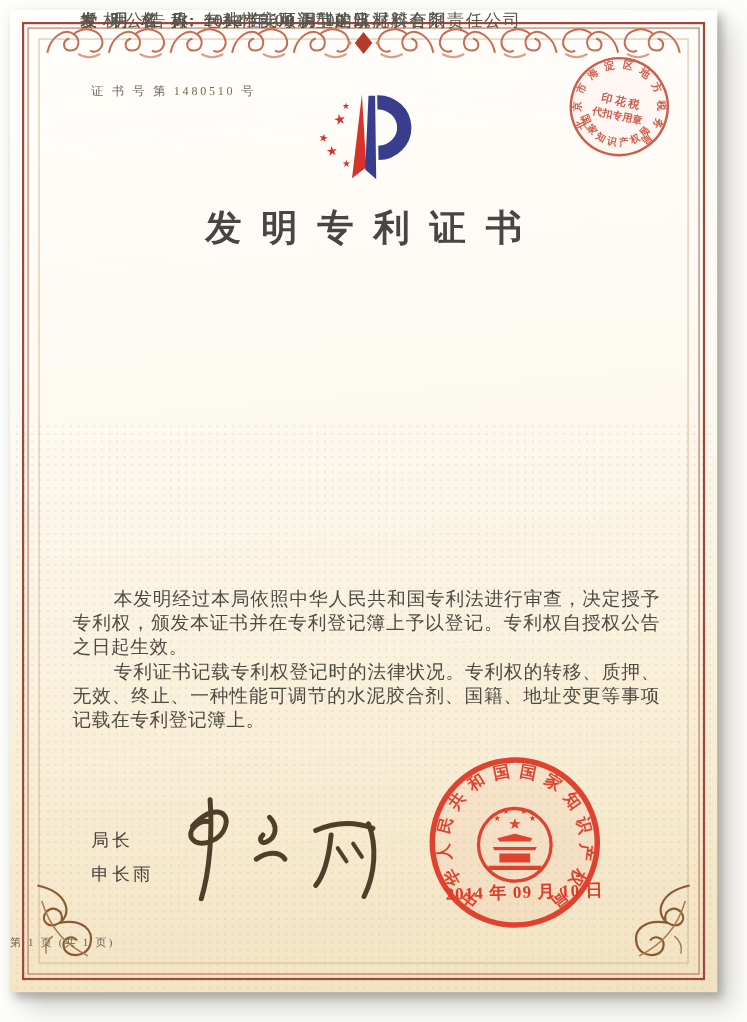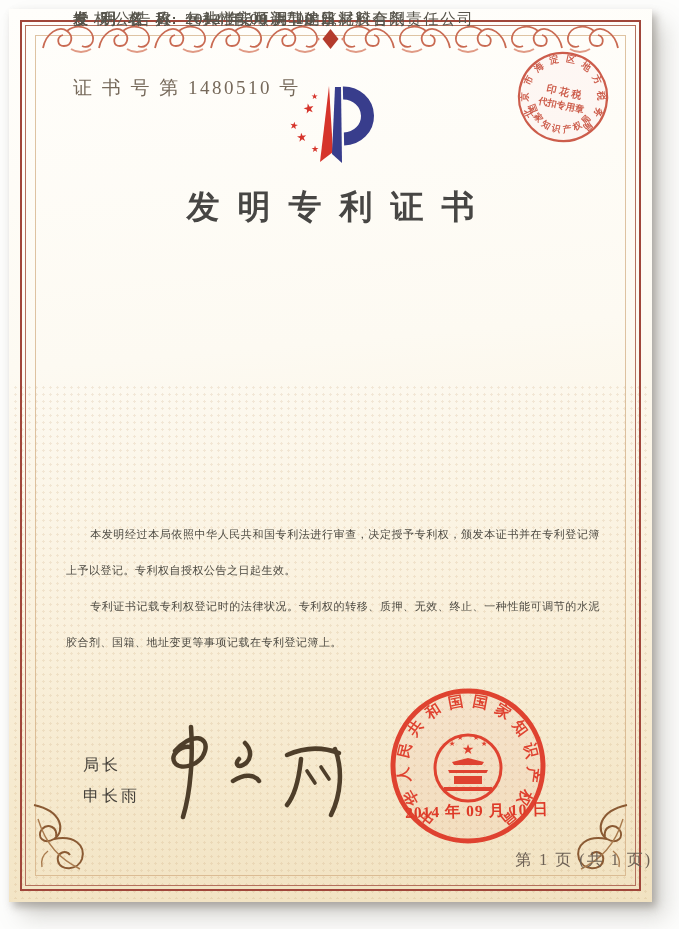--- a/index.html
+++ b/index.html
@@ -18,50 +18,50 @@
     background-image:radial-gradient(rgba(188,148,98,.17) 1px,rgba(0,0,0,0) 1.3px);
     background-size:7px 7px;pointer-events:none;
   }
   .b1{position:absolute;inset:11px;border:2px solid #a0463a;}
   .b2{position:absolute;inset:16px;border:1px solid #b4705c;}
   .b3{position:absolute;inset:26px;border:1px solid #d0a97e;opacity:.7;}
   .top-band{position:absolute;left:26px;top:12px;width:591px;height:38px;}
   .corner-flourish{position:absolute;width:80px;height:80px;}
   .cf-left{left:19px;top:790px;}
   .cf-right{left:544px;top:790px;}
-  .cert-no{position:absolute;left:64px;top:66px;font-size:19px;letter-spacing:2.5px;color:#76695a;}
+  .cert-no{position:absolute;left:74px;top:66px;font-size:11px;letter-spacing:2.5px;color:#76695a;}
   .tax-stamp{position:absolute;left:502px;top:36px;width:104px;height:104px;transform:rotate(12deg);opacity:.93;}
   .logo{position:absolute;left:275px;top:75px;width:94px;height:82px;}
   .title{
     position:absolute;left:0;right:0;top:176px;text-align:center;
     font-size:33px;font-weight:700;letter-spacing:18px;text-indent:18px;color:#474644;
   }
   .field-row{position:absolute;left:64px;font-size:15.5px;color:#56544b;white-space:nowrap;}
   .field-row:nth-of-type(1){top:254px;}
   .field-row:nth-of-type(2){top:308px;}
   .field-row:nth-of-type(3){top:354px;}
   .field-row:nth-of-type(4){top:400px;}
   .field-row:nth-of-type(5){top:446px;}
   .field-row:nth-of-type(6){top:494px;}
   .f-label{display:inline-block;width:98px;text-align:justify;text-align-last:justify;}
   .f-colon{margin-left:1px;}
   .f-value{margin-left:9px;letter-spacing:1.5px;}
   .statements{
-    position:absolute;left:57px;top:507px;width:534px;
-    font-size:11px;line-height:36px;text-align:justify;color:#4d4a42;letter-spacing:.5px;
+    position:absolute;left:57px;top:525px;width:534px;
+    font-size:17px;line-height:22px;text-align:justify;color:#4d4a42;letter-spacing:.5px;
   }
   .statements p{margin:0;text-indent:2.2em;}
   .officer{position:absolute;left:74px;top:740px;font-size:16px;line-height:31px;letter-spacing:3px;color:#44403a;}
   .signature{position:absolute;left:138px;top:712px;width:215px;height:100px;}
   .seal{position:absolute;left:373px;top:671px;width:172px;height:172px;opacity:.95;}
   .seal-date{
     position:absolute;left:396px;top:792px;font-size:15.5px;font-weight:bold;
     color:#de3a28;letter-spacing:1px;transform:rotate(-1.5deg);
   }
-  .footer{position:absolute;left:0;right:0;top:841px;text-align:right;font-size:16px;letter-spacing:2px;color:#6d6155;}
+  .footer{position:absolute;left:0;right:12px;top:841px;text-align:left;font-size:10px;letter-spacing:2px;color:#6d6155;}
 </style>
 </head>
 <body>
 
 <div class="page">
   <div class="texture"></div>
 
   <div class="b1"></div>
   <div class="b2"></div>
   <div class="b3"></div>

